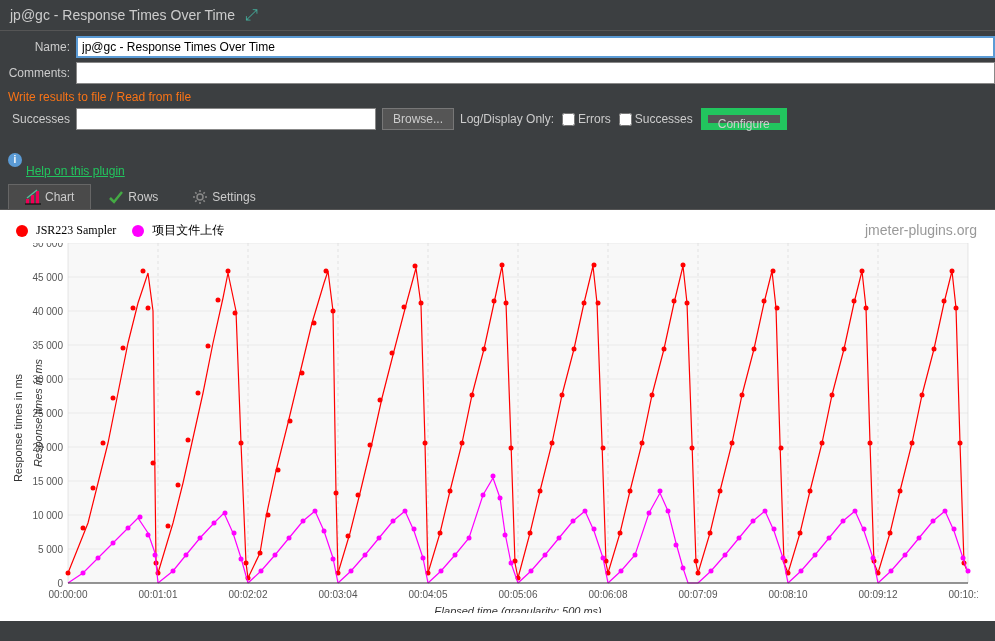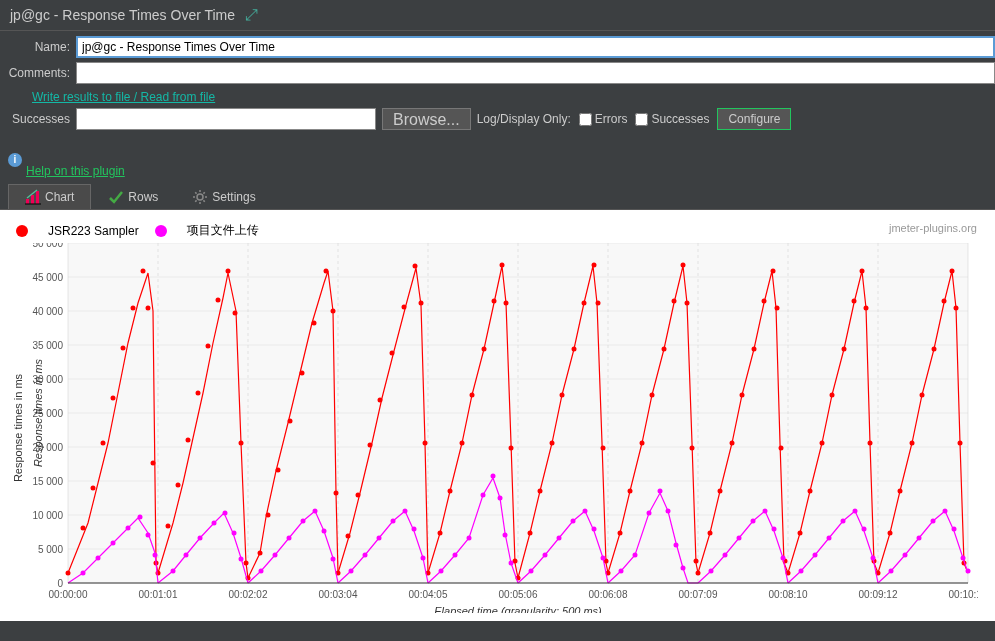--- a/index.html
+++ b/index.html
@@ -68,41 +68,41 @@
       padding: 2px 4px;
       width: 300px;
       height: 22px;
     }
     .browse-btn {
       background: #555;
       border: 1px solid #777;
       color: #ccc;
       padding: 2px 10px;
       cursor: pointer;
-      font-size: 16px;
+      font-size: 12px;
       height: 22px;
     }
 
     .log-display {
       display: flex;
       align-items: center;
       gap: 8px;
       font-size: 12px;
       color: #ccc;
     }
     .checkbox-label {
       display: flex;
       align-items: center;
       gap: 3px;
       cursor: pointer;
       justify-content: center;
     }
     .configure-btn {
       background: #555;
-      border: 1px solid #22c55e;
+      border: 7px solid #22c55e;
       color: #ccc;
       padding: 2px 10px;
       cursor: pointer;
       font-size: 12px;
       height: 22px;
     }
 
     .help-row {
       display: flex;
       align-items: center;
@@ -169,46 +169,45 @@
       align-items: center;
       gap: 16px;
       padding: 4px 8px;
       font-size: 12px;
       color: #000;
       position: relative;
     }
     .legend-item {
       display: flex;
       align-items: center;
-      gap: 20px;
+      gap: 8px;
+      font-family: Liberation Serif, serif;
     }
     .legend-dot {
       width: 12px;
       height: 12px;
       border-radius: 50%;
     }
     .jmeter-branding {
       position: absolute;
       right: 10px;
       top: 4px;
-      font-size: 11px;
+      font-size: 14px;
       color: #999;
     }
 
     .write-read-row {
       color: #ccc;
       font-size: 12px;
       padding: 2px 8px;
       margin-bottom: 2px;
     }
     .write-read-row a {
-      color: #14b8a6;
-      text-decoration: underline;
+      color: #f97316;
       cursor: pointer;
-      margin-left: 24px;
     }
   </style>
 </head>
 <body>
 
 <div class="title-bar">
   <span>jp@gc - Response Times Over Time</span>
   <span style="color:#4a9;font-size:16px;cursor:pointer;">⤢</span>
 </div>
 

